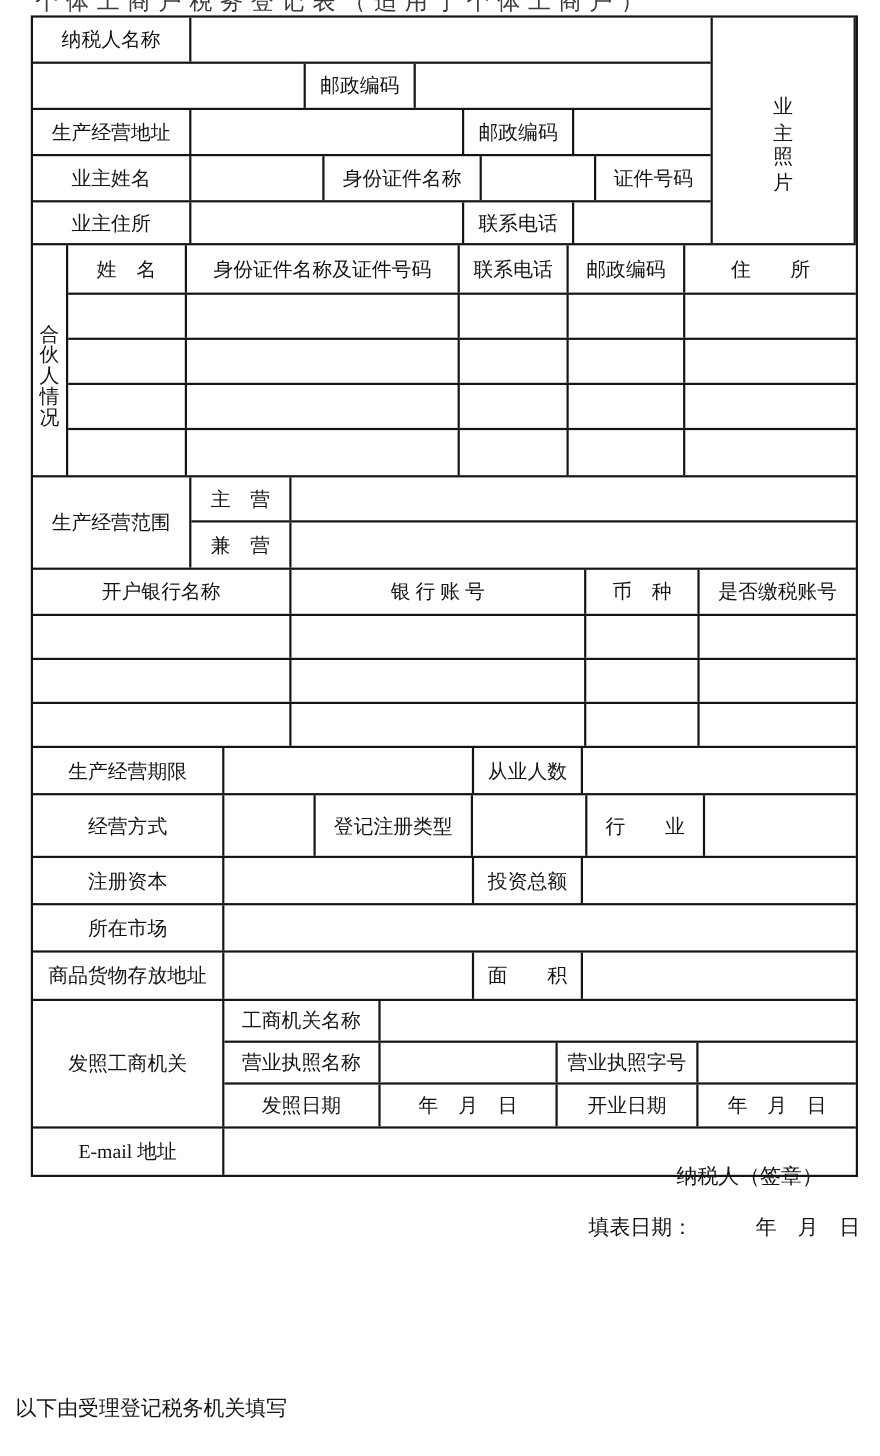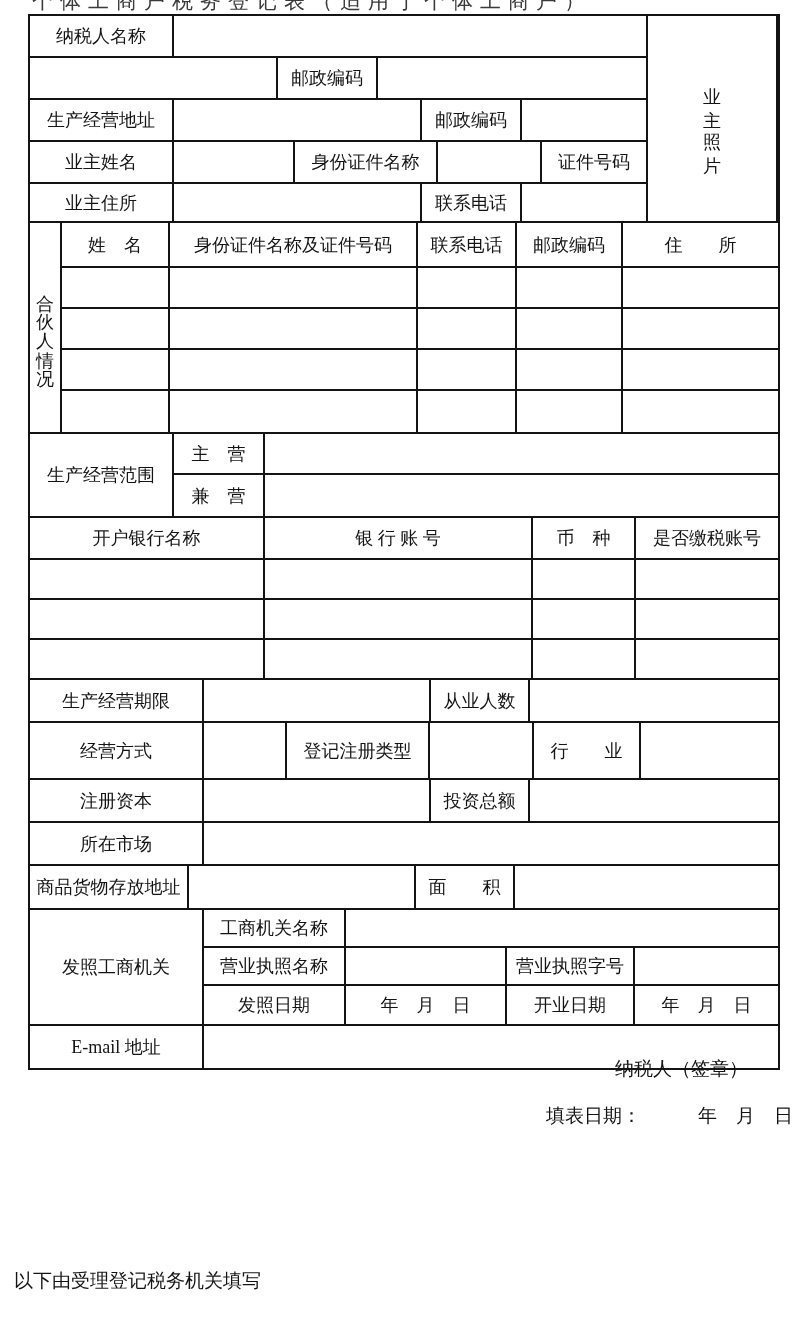--- a/index.html
+++ b/index.html
@@ -33,21 +33,21 @@
     font-size: 18px; overflow: hidden;
   }
   .row > .cell:last-child { border-right: none; }
   .br { border-right: 2px solid #141414; }
   .bl { border-left: 2px solid #141414; }
   .vtext { writing-mode: vertical-rl; text-orientation: upright; line-height: 1; }
   .photo-v { letter-spacing: 23px; font-size: 18px; }
   .partner-v { letter-spacing: 19px; font-size: 18px; }
   .sig-line { position: absolute; font-size: 19px; white-space: pre; }
   .sig-taxpayer { top: 1056px; right: 52px; }
-  .sig-filldate { top: 1103px; right: 7px; }
+  .sig-filldate { top: 1103px; right: 18px; }
   .office-block {
     position: absolute; left: 14px; top: 1196px; font-size: 19px;
     line-height: 34px; white-space: pre;
   }
   .office-block .line { height: 34px; }
 </style>
 </head>
 <body>
 
 <div>
@@ -194,21 +194,21 @@
       <div class="cell" style="width:174px">注册资本</div>
       <div class="cell" style="width:227px"></div>
       <div class="cell" style="width:99px">投资总额</div>
       <div class="cell" style="flex:1"></div>
     </div>
     <div class="row" style="height:43px">
       <div class="cell" style="width:174px">所在市场</div>
       <div class="cell" style="flex:1"></div>
     </div>
     <div class="row" style="height:44px">
-      <div class="cell" style="width:159px">商品货物存放地址</div>
+      <div class="cell" style="width:174px">商品货物存放地址</div>
       <div class="cell" style="width:227px"></div>
       <div class="cell" style="width:99px">面　　积</div>
       <div class="cell" style="flex:1"></div>
     </div>
 
     <div class="sec">
       <div class="cell br" style="width:174px">发照工商机关</div>
       <div class="stack" style="flex:1">
         <div class="row" style="height:38px">
           <div class="cell" style="width:142px">工商机关名称</div>

